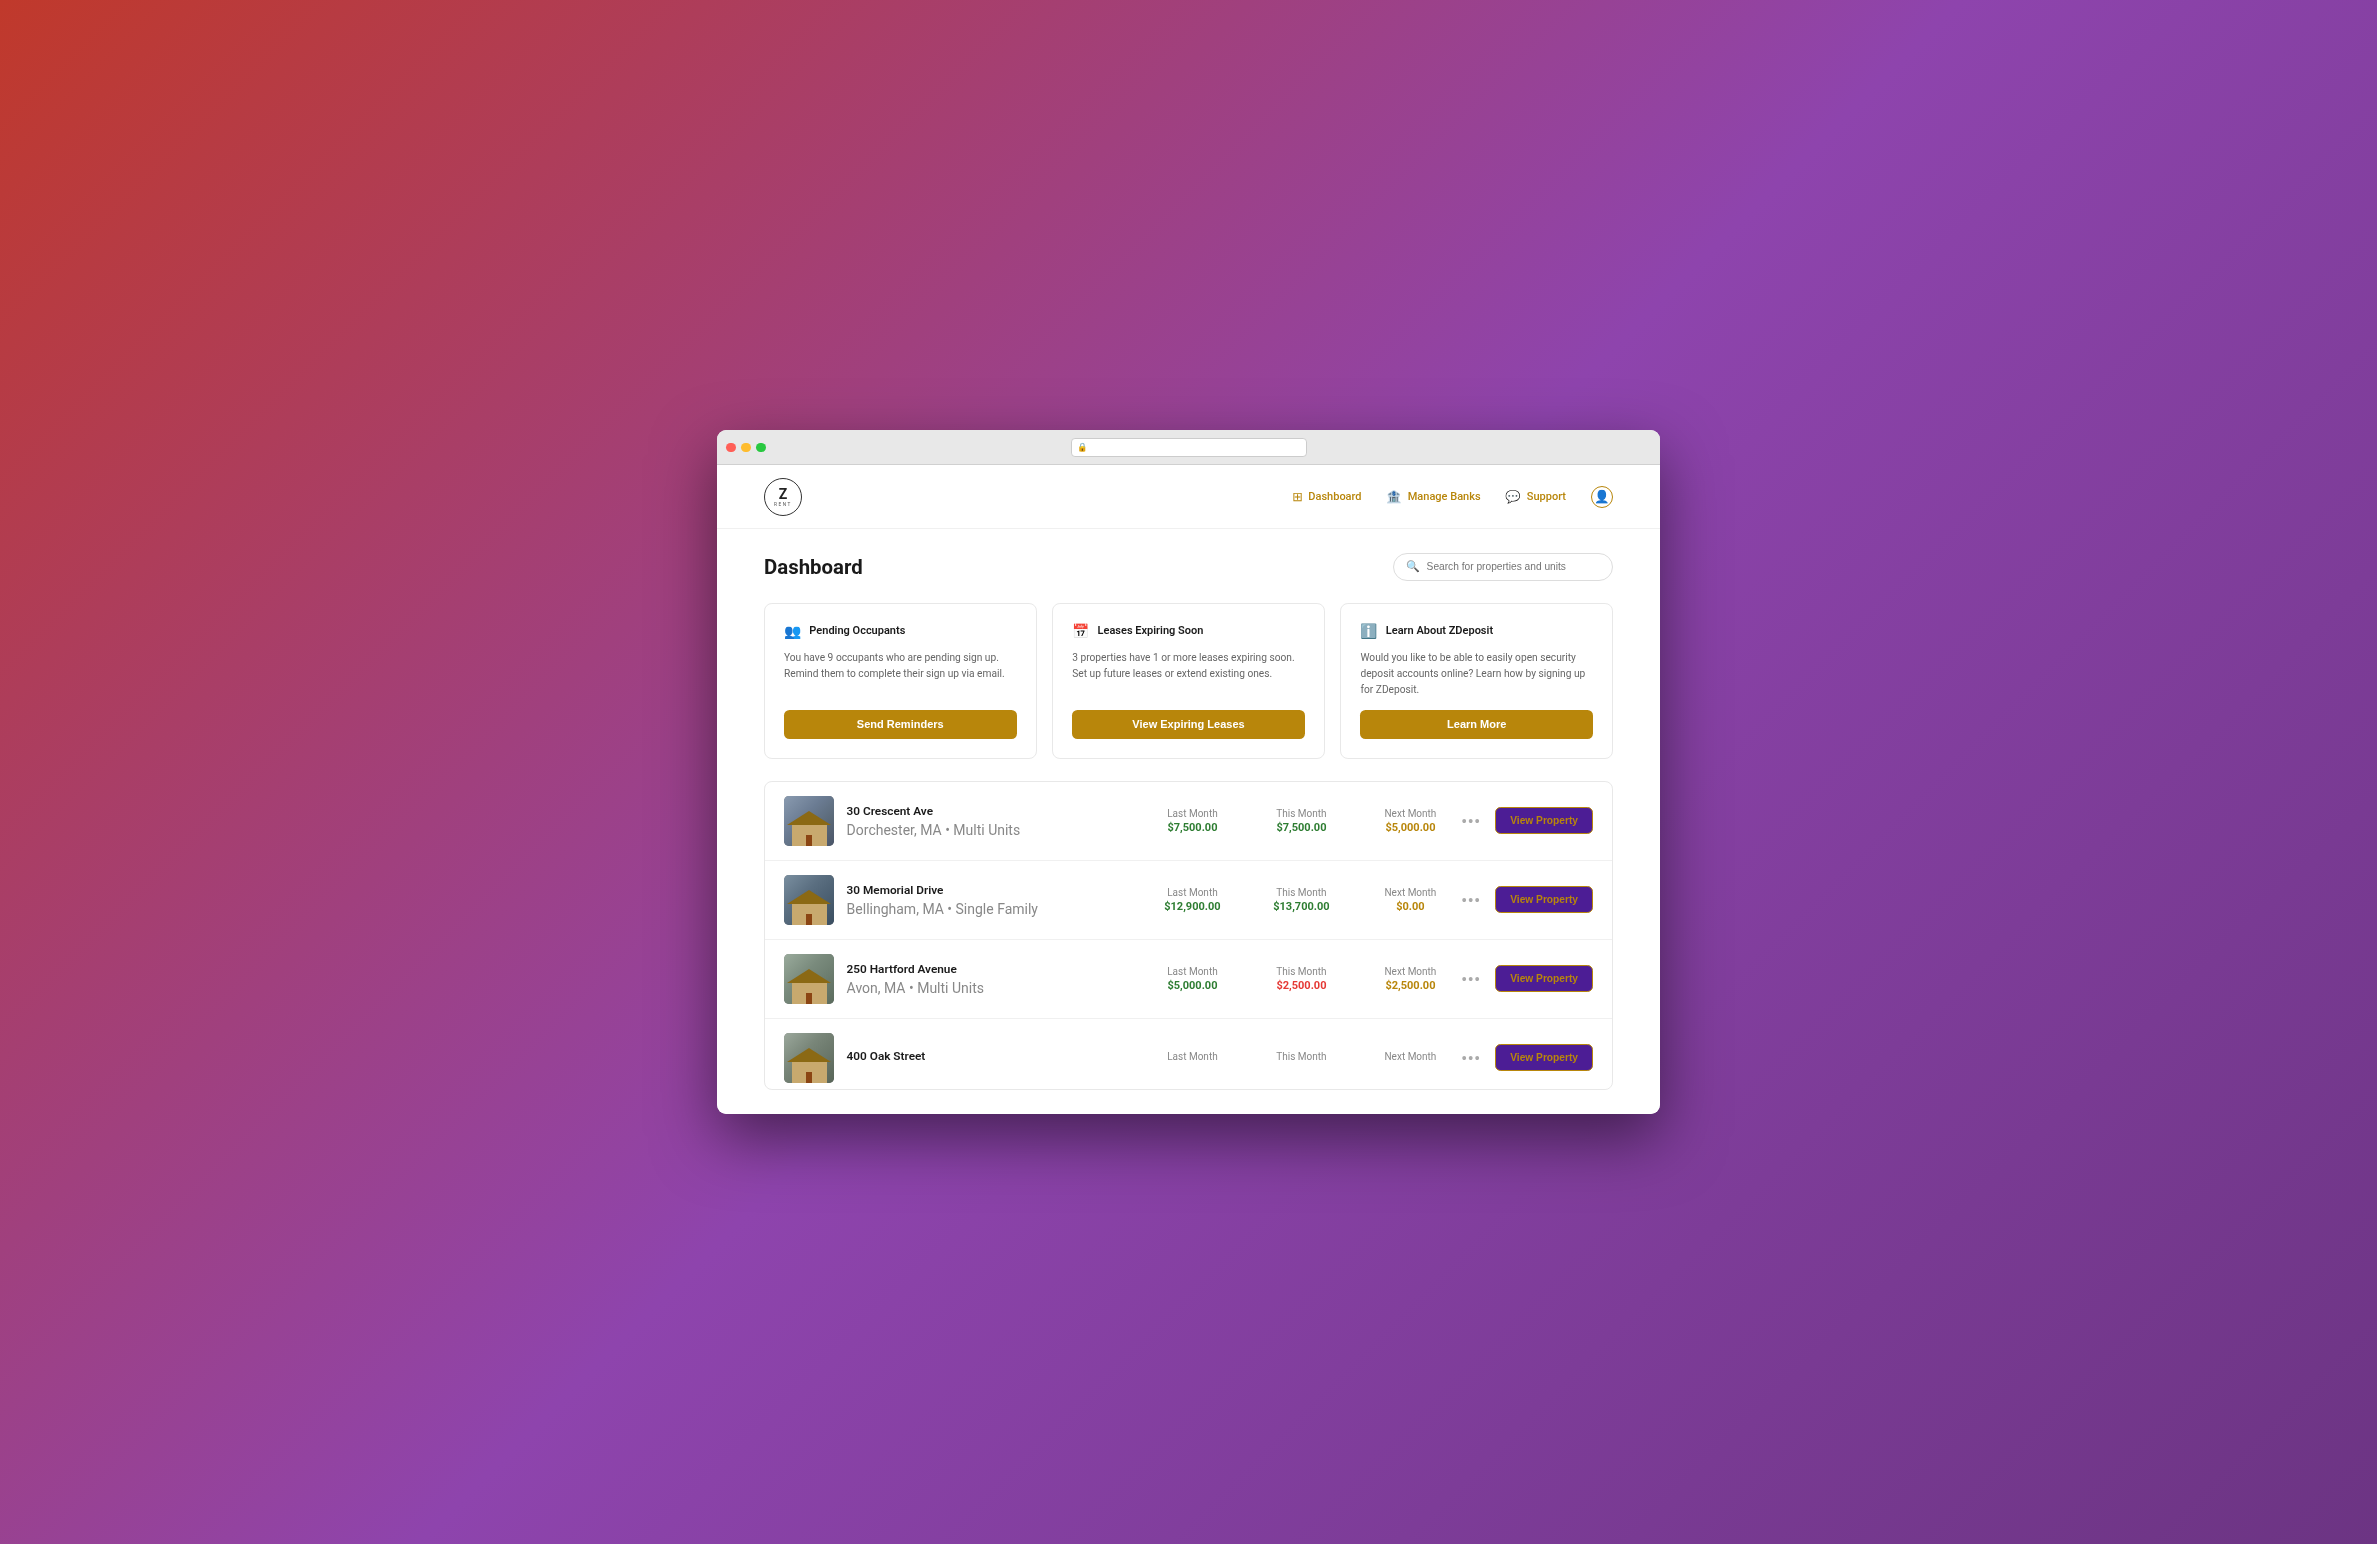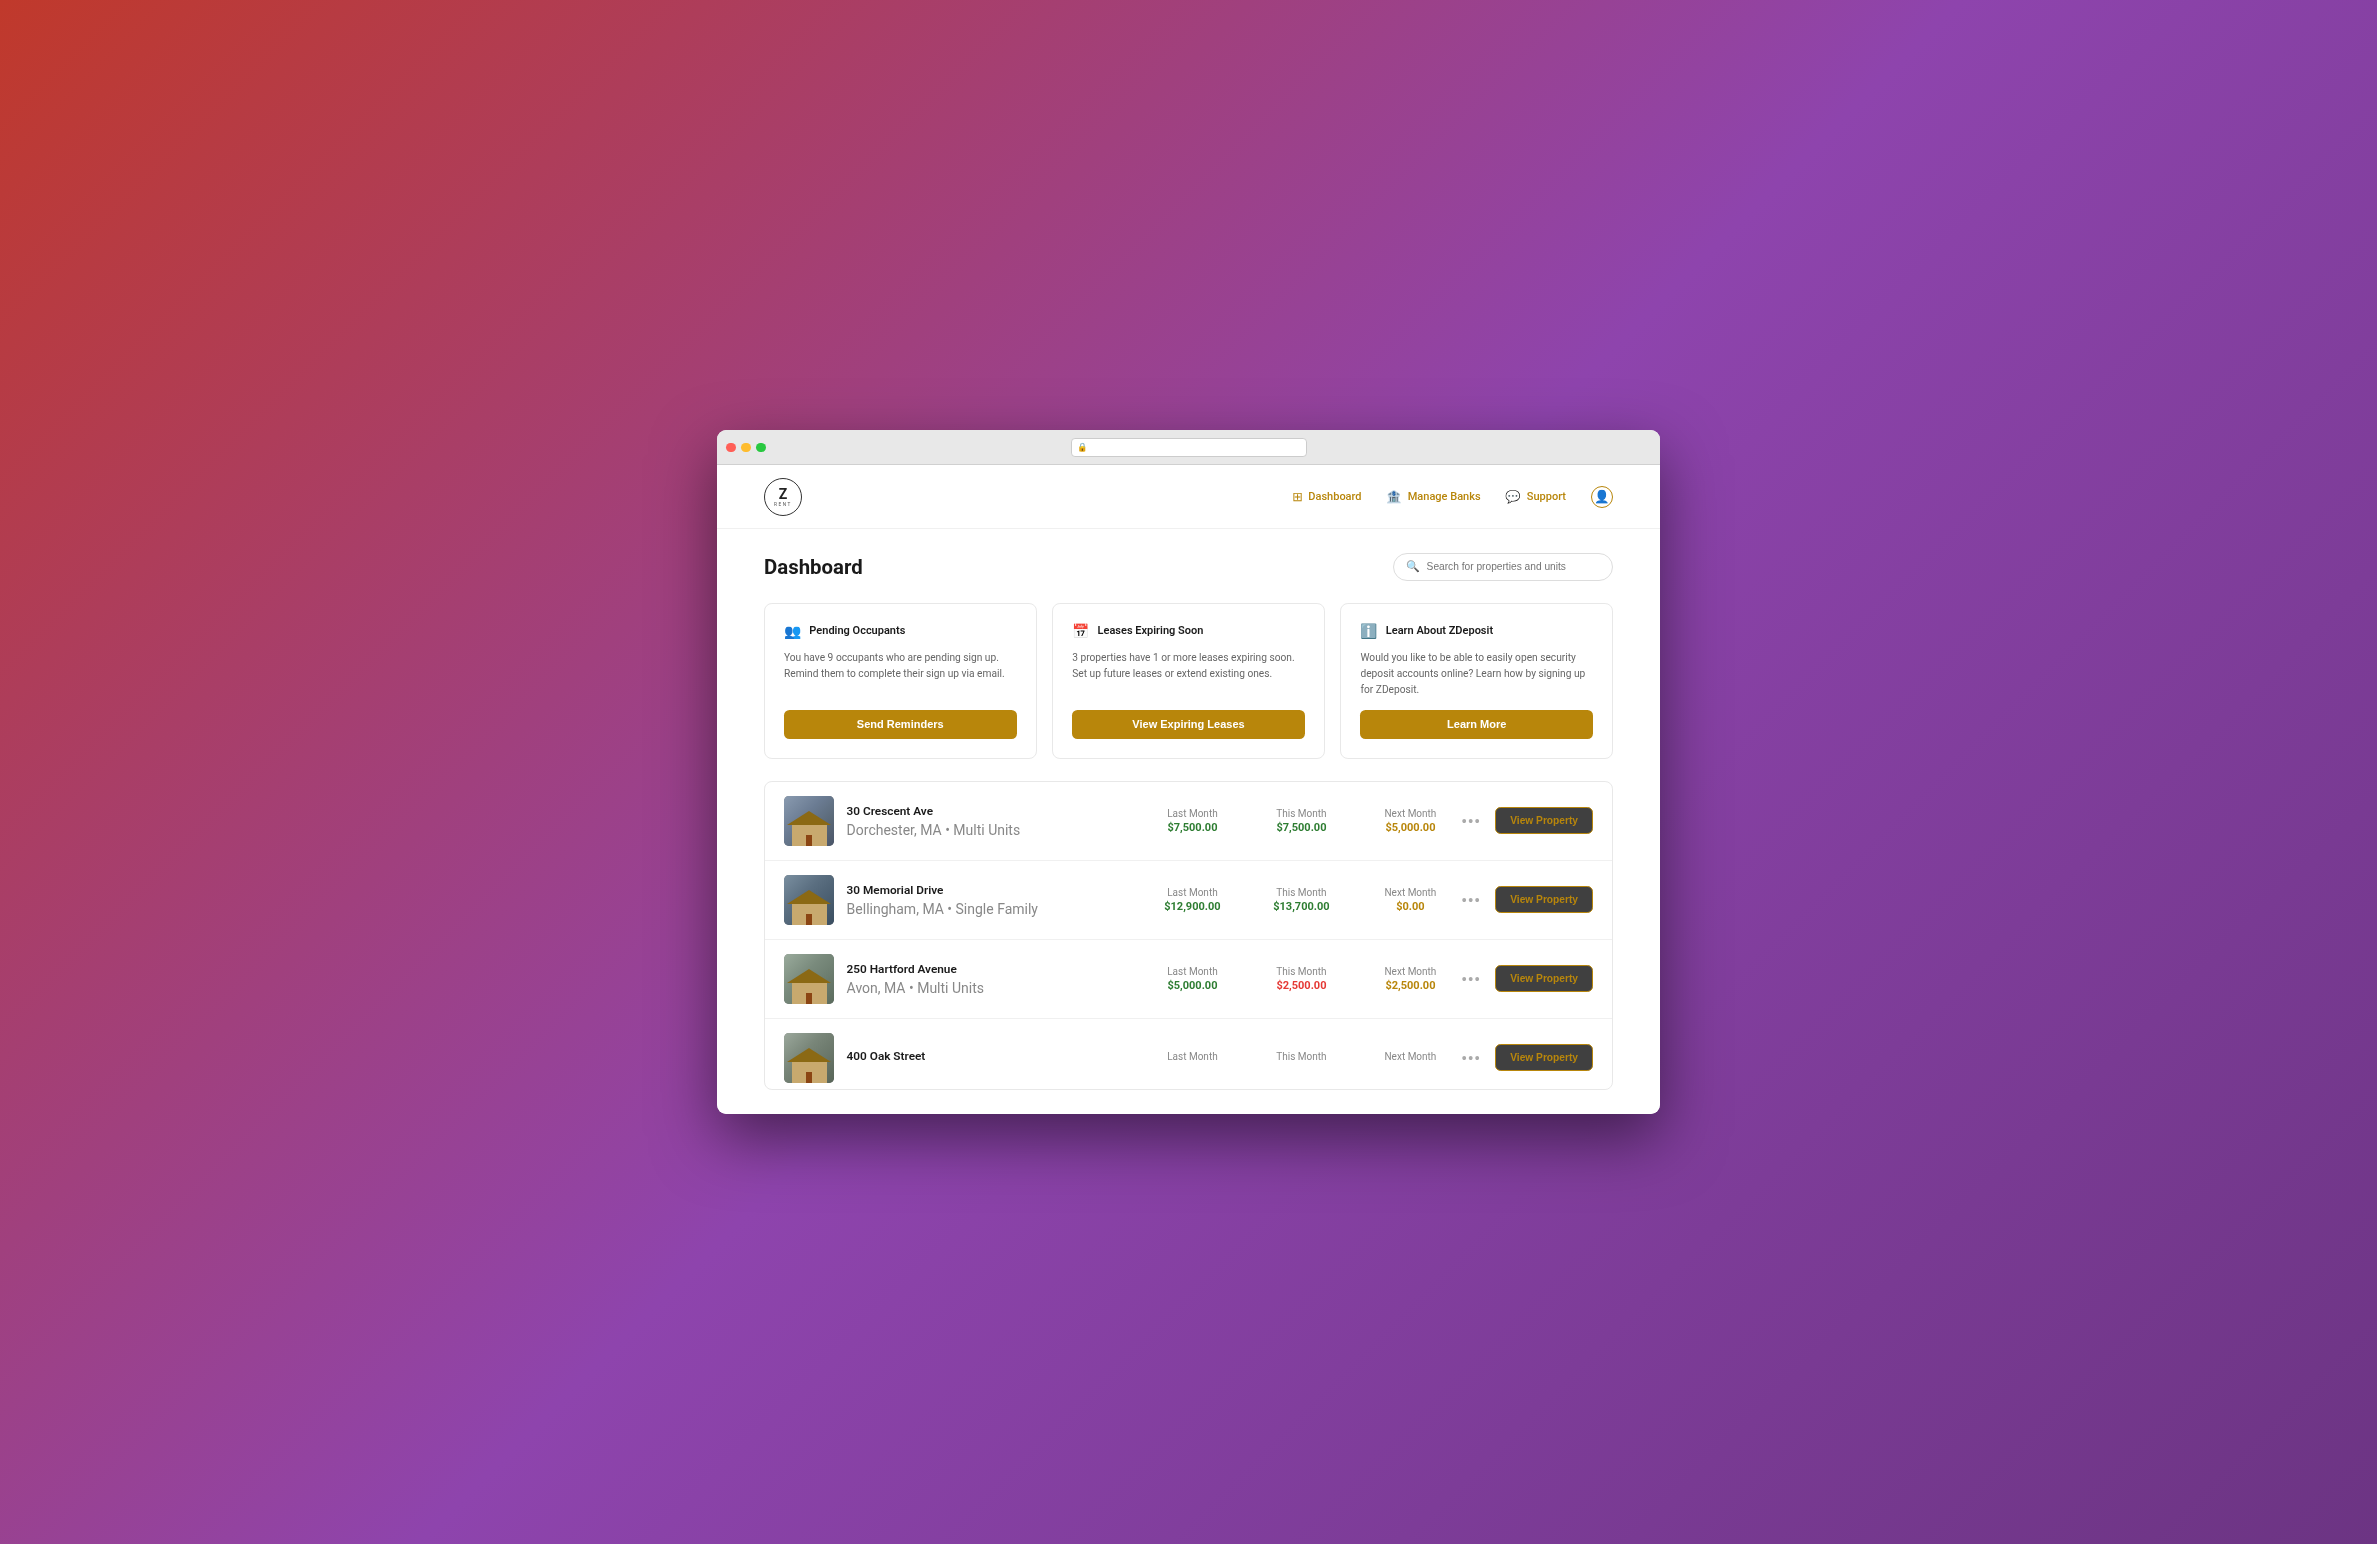--- a/index.html
+++ b/index.html
@@ -368,21 +368,21 @@
       background: none;
       border: none;
       cursor: pointer;
       color: #aaa;
       font-size: 14px;
       padding: 3.1px;
       letter-spacing: 1.6px;
     }
 
     .view-property-btn {
-      background: #404040;
+      background: #4c1d95;
       border: 1.2px solid #b8860b;
       color: #b8860b;
       border-radius: 5.5px;
       padding: 7px 14px;
       font-size: 10.2px;
       font-weight: 600;
       cursor: pointer;
       white-space: nowrap;
     }
   </style>

